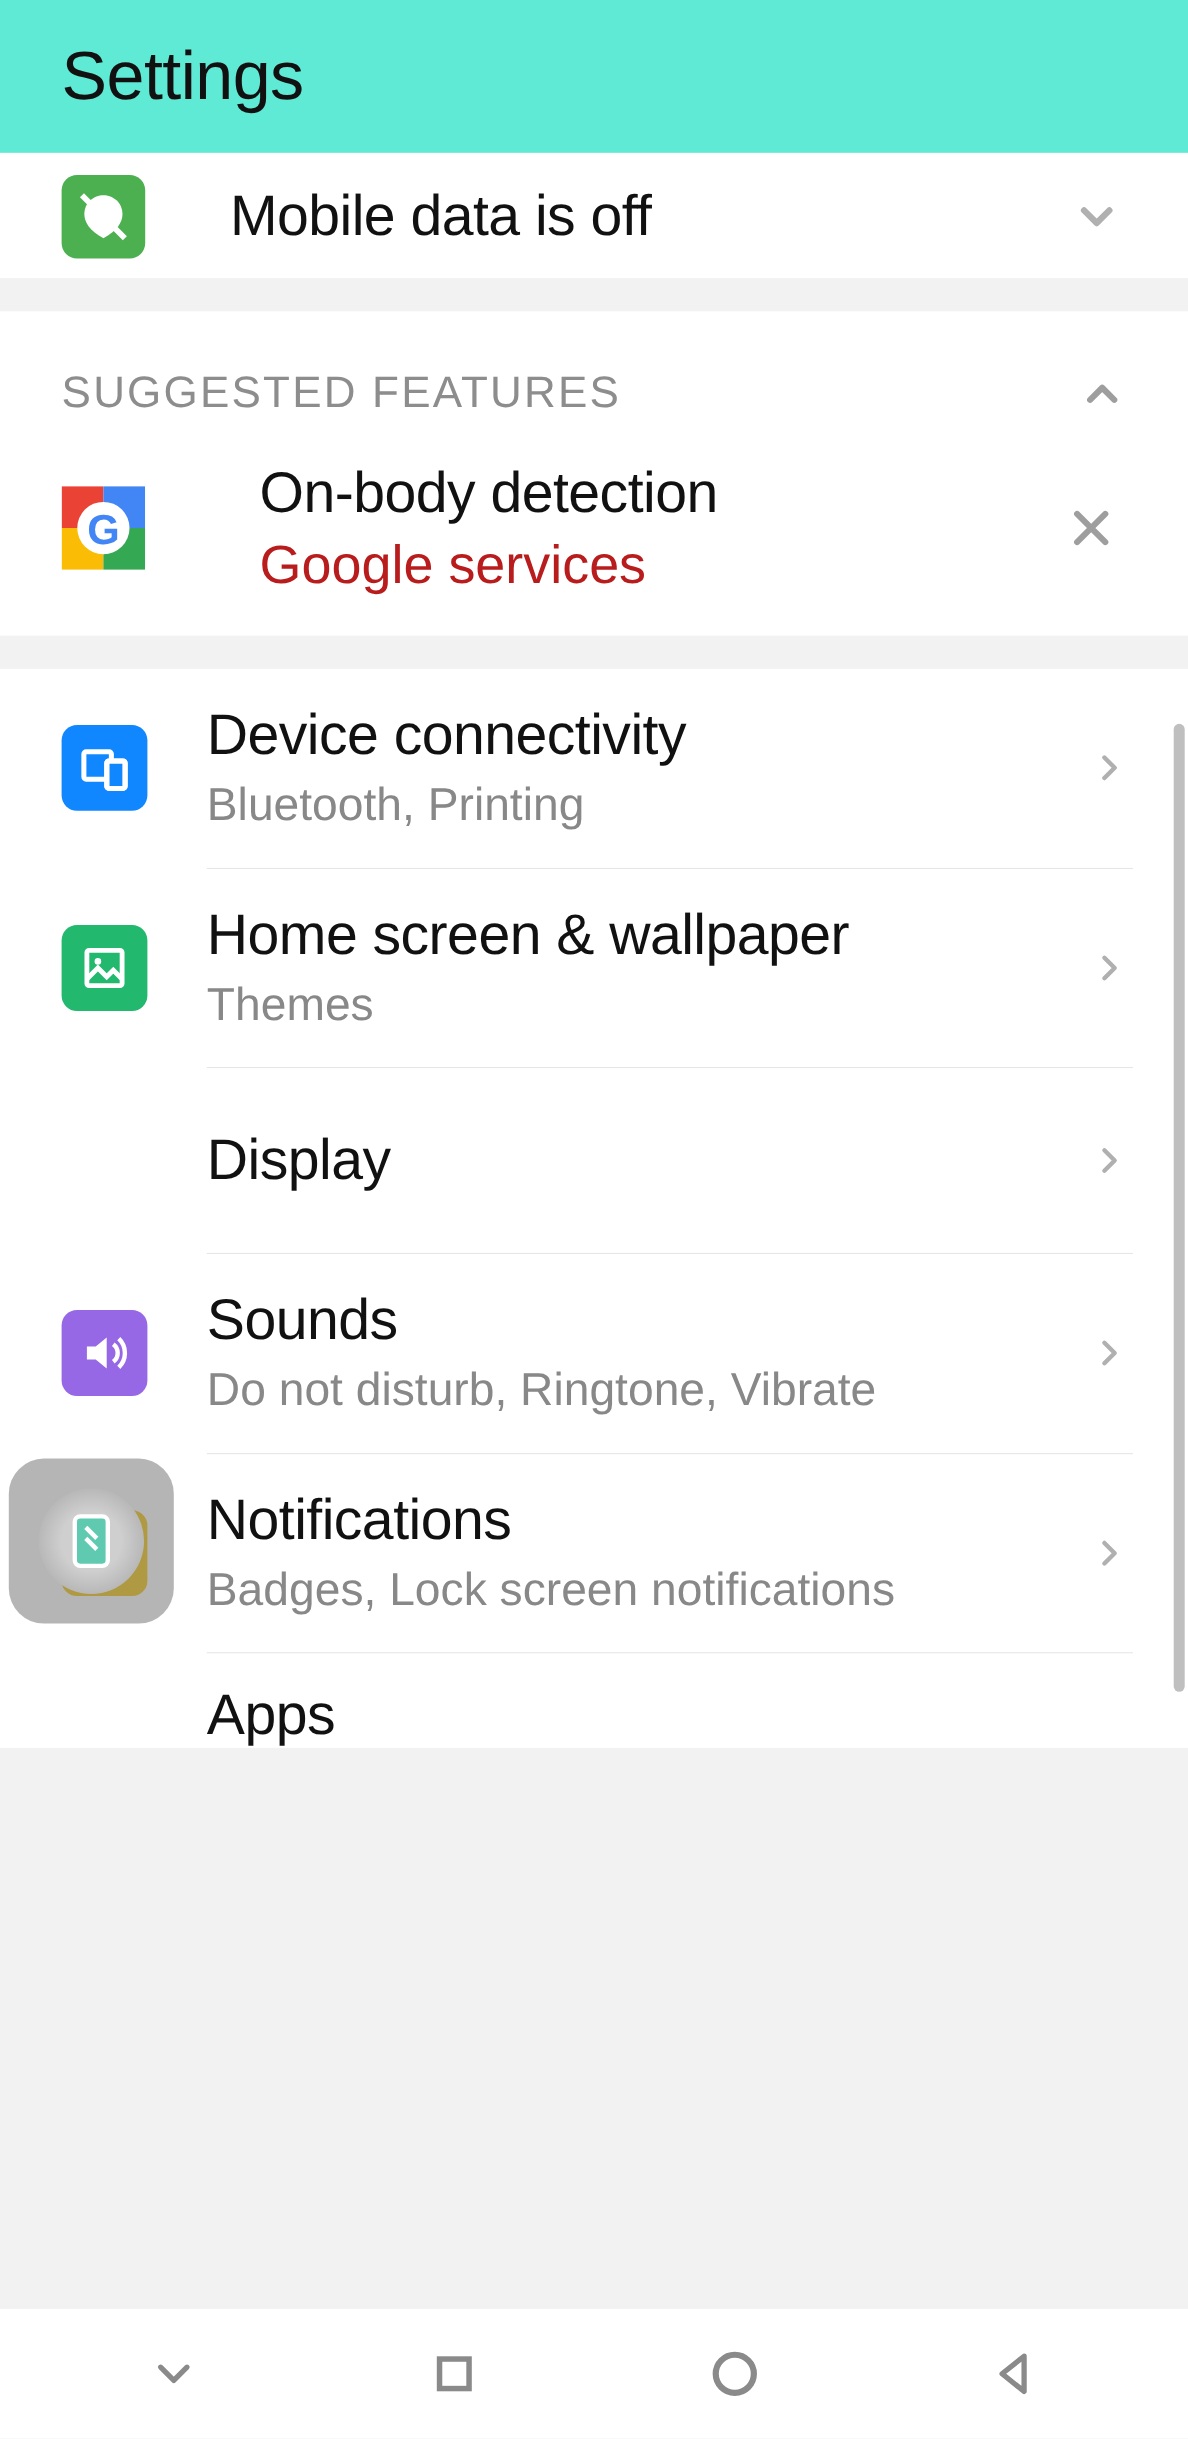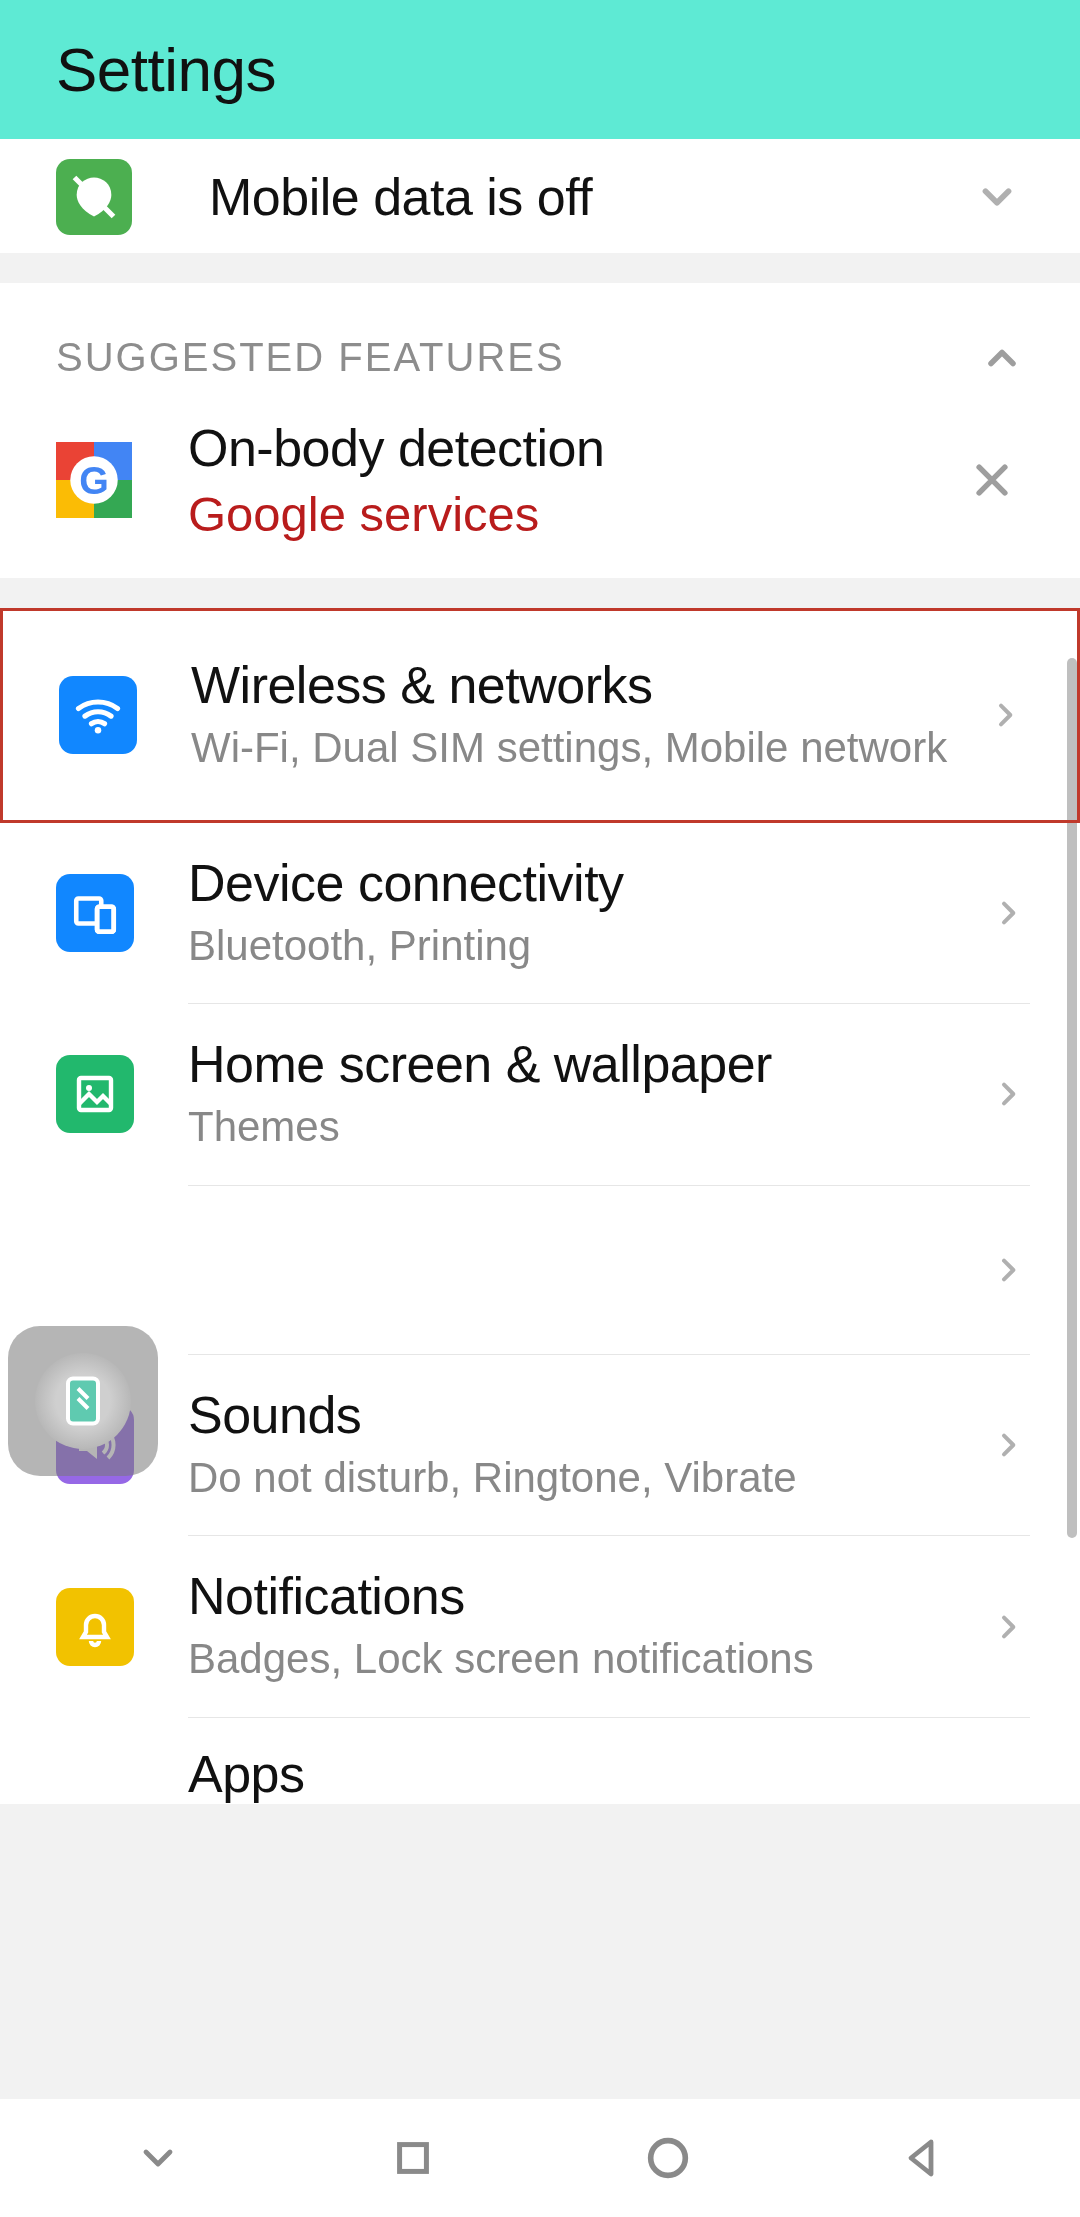--- a/index.html
+++ b/index.html
@@ -76,21 +76,21 @@
     display: flex;
     align-items: center;
     padding: 28px 56px 36px 56px;
   }
   .sugg-icon {
     width: 76px; height: 76px;
     border-radius: 8px;
     display: flex; align-items: center; justify-content: center;
     flex-shrink: 0;
   }
-  .sugg-text { flex:1; padding-left: 56px; }
+  .sugg-text { flex:1; padding-left: 56px; margin-left: 48px; }
   .sugg-title { font-size: 52px; color:#111; letter-spacing:-0.5px; }
   .sugg-sub   { font-size: 49px; color:#b91c1c; margin-top: 8px; }
   .dismiss {
     color:#9e9e9e;
     font-size: 54px;
     padding: 10px;
     line-height: 1;
   }
 
   .list { background:#fff; position: relative; }
@@ -215,39 +215,20 @@
         </svg>
     </div>
   </div>
 </div>
 
 <div class="gap"></div>
 
 <div class="list">
   <div class="scrollbar"></div>
 
-  <div class="list-item highlight" style="padding-top:44px;padding-bottom:44px;">
-    <div class="list-icon ic-blue">
-      <svg width="52" height="52" viewBox="0 0 24 24" fill="none" stroke="#fff" stroke-width="2.4" stroke-linecap="round">
-        <path d="M3 9a15 15 0 0 1 18 0"></path>
-          <path d="M6 12.5a10 10 0 0 1 12 0"></path>
-          <path d="M9 16a5 5 0 0 1 6 0"></path>
-          <circle cx="12" cy="19" r="1.5" fill="#fff" stroke="none"></circle>
-      </svg>
-    </div>
-    <div class="list-text">
-      <div class="list-title">Wireless &amp; networks</div>
-      <div class="list-sub">Wi-Fi, Dual SIM settings, Mobile network</div>
-    </div>
-    <div class="chev-right">
-      <svg width="32" height="32" viewBox="0 0 24 24">
-          <path d="M9 5l7 7-7 7" fill="none" stroke="#b0b0b0" stroke-width="3" stroke-linecap="round" stroke-linejoin="round"></path>
-        </svg>
-    </div>
-  </div>
 
   <div class="list-item">
     <div class="list-icon ic-blue">
       <svg width="50" height="50" viewBox="0 0 24 24" fill="none" stroke="#fff" stroke-width="2.2">
         <rect x="3" y="5" width="12" height="12" rx="1"></rect>
           <rect x="13" y="9" width="8" height="12" rx="1" fill="#1187ff"></rect>
           <rect x="13" y="9" width="8" height="12" rx="1"></rect>
       </svg>
     </div>
     <div class="list-text">
@@ -278,20 +259,21 @@
       <svg width="32" height="32" viewBox="0 0 24 24">
           <path d="M9 5l7 7-7 7" fill="none" stroke="#b0b0b0" stroke-width="3" stroke-linecap="round" stroke-linejoin="round"></path>
         </svg>
     </div>
   </div>
   <div class="divider"></div>
 
   <div class="list-item">
     <div class="list-icon ic-teal" style="visibility:hidden;"></div>
     <div class="list-text">
+      <div class="list-title">Display</div>
     </div>
     <div class="chev-right">
       <svg width="32" height="32" viewBox="0 0 24 24">
           <path d="M9 5l7 7-7 7" fill="none" stroke="#b0b0b0" stroke-width="3" stroke-linecap="round" stroke-linejoin="round"></path>
         </svg>
     </div>
   </div>
   <div class="divider"></div>
 
   <div class="list-item">

